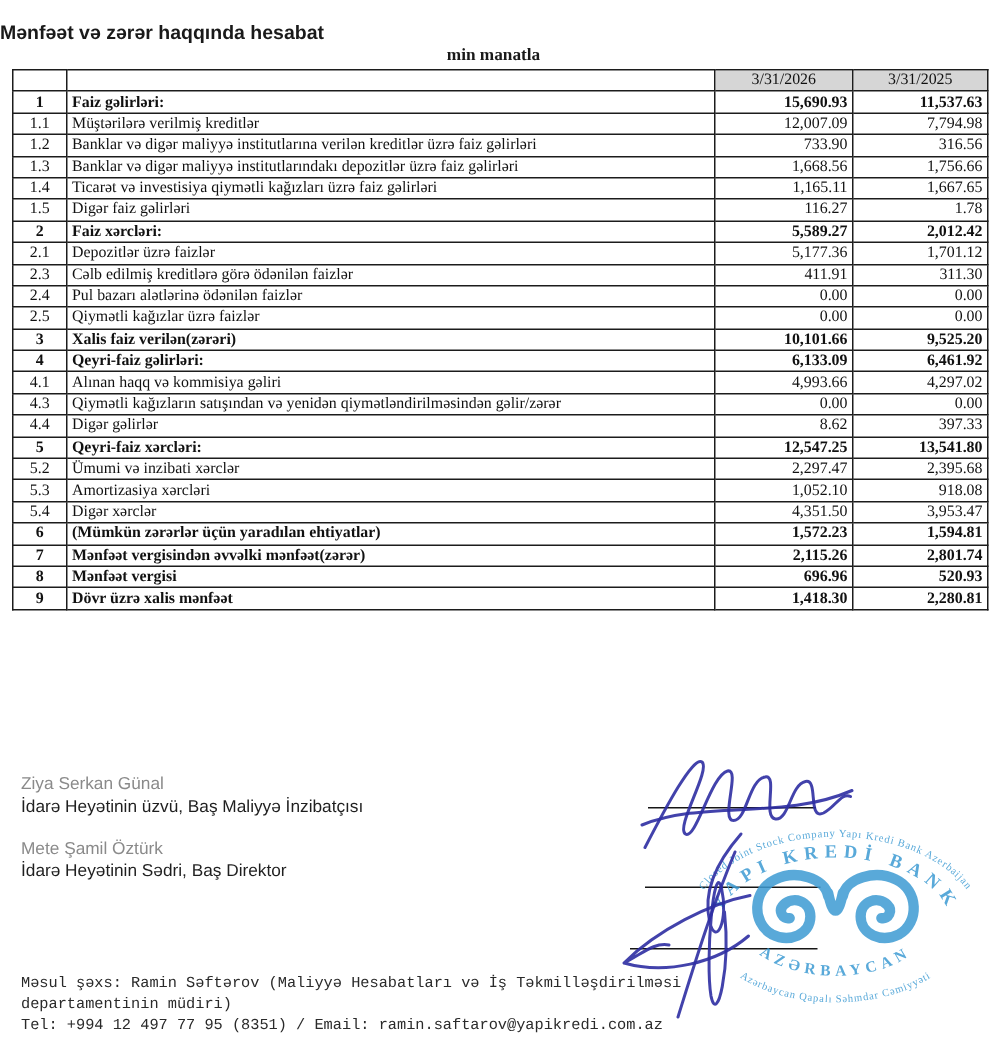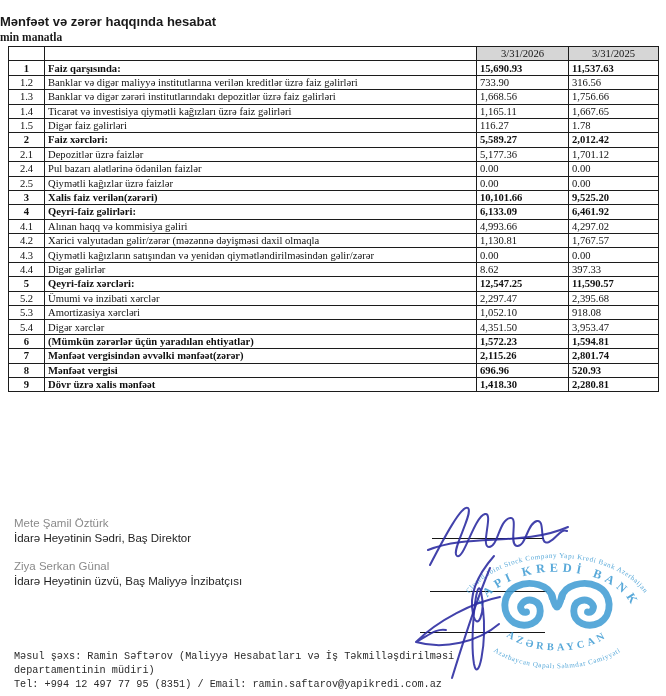--- a/index.html
+++ b/index.html
@@ -2,30 +2,30 @@
 <html><head>
 <meta charset="utf-8">
 <style>
   html,body{margin:0;padding:0;}
   body{width:666px;height:696px;background:#ffffff;position:relative;overflow:hidden;
        font-family:"Liberation Serif", serif;color:#111;}
   .page{position:absolute;inset:0;}
 
   .title{position:absolute;top:14px;left:0;width:666px;
          font-family:"Liberation Sans", sans-serif;font-weight:bold;font-size:13px;color:#1a1a1a;}
-  .units{position:absolute;top:31px;left:0;width:658px;text-align:left;
+  .units{position:absolute;top:31px;left:0;width:658px;text-align:center;
          font-size:11.5px;font-weight:bold;color:#1a1a1a;}
 
   table.report{position:absolute;top:46px;left:8px;border-collapse:collapse;
                width:650px;table-layout:fixed;font-size:10.6px;}
   table.report td, table.report th{border:1px solid #1c1c1c;padding:0 3px;height:13.4px;
                line-height:1.05;overflow:hidden;white-space:nowrap;font-weight:normal;}
   col.c-no{width:36px;} col.c-label{width:432px;} col.c-v1{width:92px;} col.c-v2{width:90px;}
   th.date-head{background:#d6d6d6;font-weight:bold;text-align:center;font-size:10.6px;margin-top:32px;}
-  td.no{text-align:center;} td.val{text-align:left;font-variant-numeric:tabular-nums;}
+  td.no{text-align:center;} td.val{text-align:right;font-variant-numeric:tabular-nums;}
   tr.bold td{font-weight:bold;}
 
   .sig-block{position:absolute;left:14px;top:517px;font-family:"Liberation Sans", sans-serif;
              font-size:11.5px;}
   .sig-person{margin-bottom:16px;}
   .sig-name{color:#8a8a8a;margin-bottom:3px;}
   .sig-role{color:#1f1f1f;margin-bottom:0;}
   .footer-note{position:absolute;left:14px;top:650px;font-family:Liberation Mono, monospace;
                font-size:10.2px;color:#2a2a2a;line-height:1.35;width:480px;}
 
@@ -63,33 +63,39 @@
       <tr>
         <th></th>
         <th></th>
         <th class="date-head">3/31/2026</th>
         <th class="date-head">3/31/2025</th>
       </tr>
     </thead>
     <tbody>
         <tr class="bold">
           <td class="no">1</td>
-          <td>Faiz qarşısında:</td>
+          <td>Faiz gəlirləri:</td>
           <td class="val">15,690.93</td>
           <td class="val">11,537.63</td>
+        </tr>
+        <tr>
+          <td class="no">1.1</td>
+          <td>Müştərilərə verilmiş kreditlər</td>
+          <td class="val">12,007.09</td>
+          <td class="val">7,794.98</td>
         </tr>
         <tr>
           <td class="no">1.2</td>
           <td>Banklar və digər maliyyə institutlarına verilən kreditlər üzrə faiz gəlirləri</td>
           <td class="val">733.90</td>
           <td class="val">316.56</td>
         </tr>
         <tr>
           <td class="no">1.3</td>
-          <td>Banklar və digər zərəri institutlarındakı depozitlər üzrə faiz gəlirləri</td>
+          <td>Banklar və digər maliyyə institutlarındakı depozitlər üzrə faiz gəlirləri</td>
           <td class="val">1,668.56</td>
           <td class="val">1,756.66</td>
         </tr>
         <tr>
           <td class="no">1.4</td>
           <td>Ticarət və investisiya qiymətli kağızları üzrə faiz gəlirləri</td>
           <td class="val">1,165.11</td>
           <td class="val">1,667.65</td>
         </tr>
         <tr>
@@ -104,20 +110,26 @@
           <td class="val">5,589.27</td>
           <td class="val">2,012.42</td>
         </tr>
         <tr>
           <td class="no">2.1</td>
           <td>Depozitlər üzrə faizlər</td>
           <td class="val">5,177.36</td>
           <td class="val">1,701.12</td>
         </tr>
         <tr>
+          <td class="no">2.3</td>
+          <td>Cəlb edilmiş kreditlərə görə ödənilən faizlər</td>
+          <td class="val">411.91</td>
+          <td class="val">311.30</td>
+        </tr>
+        <tr>
           <td class="no">2.4</td>
           <td>Pul bazarı alətlərinə ödənilən faizlər</td>
           <td class="val">0.00</td>
           <td class="val">0.00</td>
         </tr>
         <tr>
           <td class="no">2.5</td>
           <td>Qiymətli kağızlar üzrə faizlər</td>
           <td class="val">0.00</td>
           <td class="val">0.00</td>
@@ -134,42 +146,36 @@
           <td class="val">6,133.09</td>
           <td class="val">6,461.92</td>
         </tr>
         <tr>
           <td class="no">4.1</td>
           <td>Alınan haqq və kommisiya gəliri</td>
           <td class="val">4,993.66</td>
           <td class="val">4,297.02</td>
         </tr>
         <tr>
-          <td class="no">4.2</td>
-          <td>Xarici valyutadan gəlir/zərər (məzənnə dəyişməsi daxil olmaqla</td>
-          <td class="val">1,130.81</td>
-          <td class="val">1,767.57</td>
-        </tr>
-        <tr>
           <td class="no">4.3</td>
           <td>Qiymətli kağızların satışından və yenidən qiymətləndirilməsindən gəlir/zərər</td>
           <td class="val">0.00</td>
           <td class="val">0.00</td>
         </tr>
         <tr>
           <td class="no">4.4</td>
           <td>Digər gəlirlər</td>
           <td class="val">8.62</td>
           <td class="val">397.33</td>
         </tr>
         <tr class="bold">
           <td class="no">5</td>
           <td>Qeyri-faiz xərcləri:</td>
           <td class="val">12,547.25</td>
-          <td class="val">11,590.57</td>
+          <td class="val">13,541.80</td>
         </tr>
         <tr>
           <td class="no">5.2</td>
           <td>Ümumi və inzibati xərclər</td>
           <td class="val">2,297.47</td>
           <td class="val">2,395.68</td>
         </tr>
         <tr>
           <td class="no">5.3</td>
           <td>Amortizasiya xərcləri</td>
@@ -204,26 +210,26 @@
           <td class="no">9</td>
           <td>Dövr üzrə xalis mənfəət</td>
           <td class="val">1,418.30</td>
           <td class="val">2,280.81</td>
         </tr>
       </tbody>
   </table>
 
   <div class="sig-block">
     <div class="sig-person">
+      <div class="sig-name">Ziya Serkan Günal</div>
+      <div class="sig-role">İdarə Heyətinin üzvü, Baş Maliyyə İnzibatçısı</div>
+    </div>
+    <div class="sig-person">
       <div class="sig-name">Mete Şamil Öztürk</div>
       <div class="sig-role">İdarə Heyətinin Sədri, Baş Direktor</div>
-    </div>
-    <div class="sig-person">
-      <div class="sig-name">Ziya Serkan Günal</div>
-      <div class="sig-role">İdarə Heyətinin üzvü, Baş Maliyyə İnzibatçısı</div>
     </div>
   </div>
 
   <div class="footer-note">
     <div>Məsul şəxs: Ramin Səftərov (Maliyyə Hesabatları və İş Təkmilləşdirilməsi departamentinin müdiri)</div>
     <div>Tel: +994 12 497 77 95 (8351) / Email: ramin.saftarov@yapikredi.com.az</div>
   </div>
 
   <div class="sig-line" id="sig-line-1"></div>
   <div class="sig-line" id="sig-line-2"></div>

